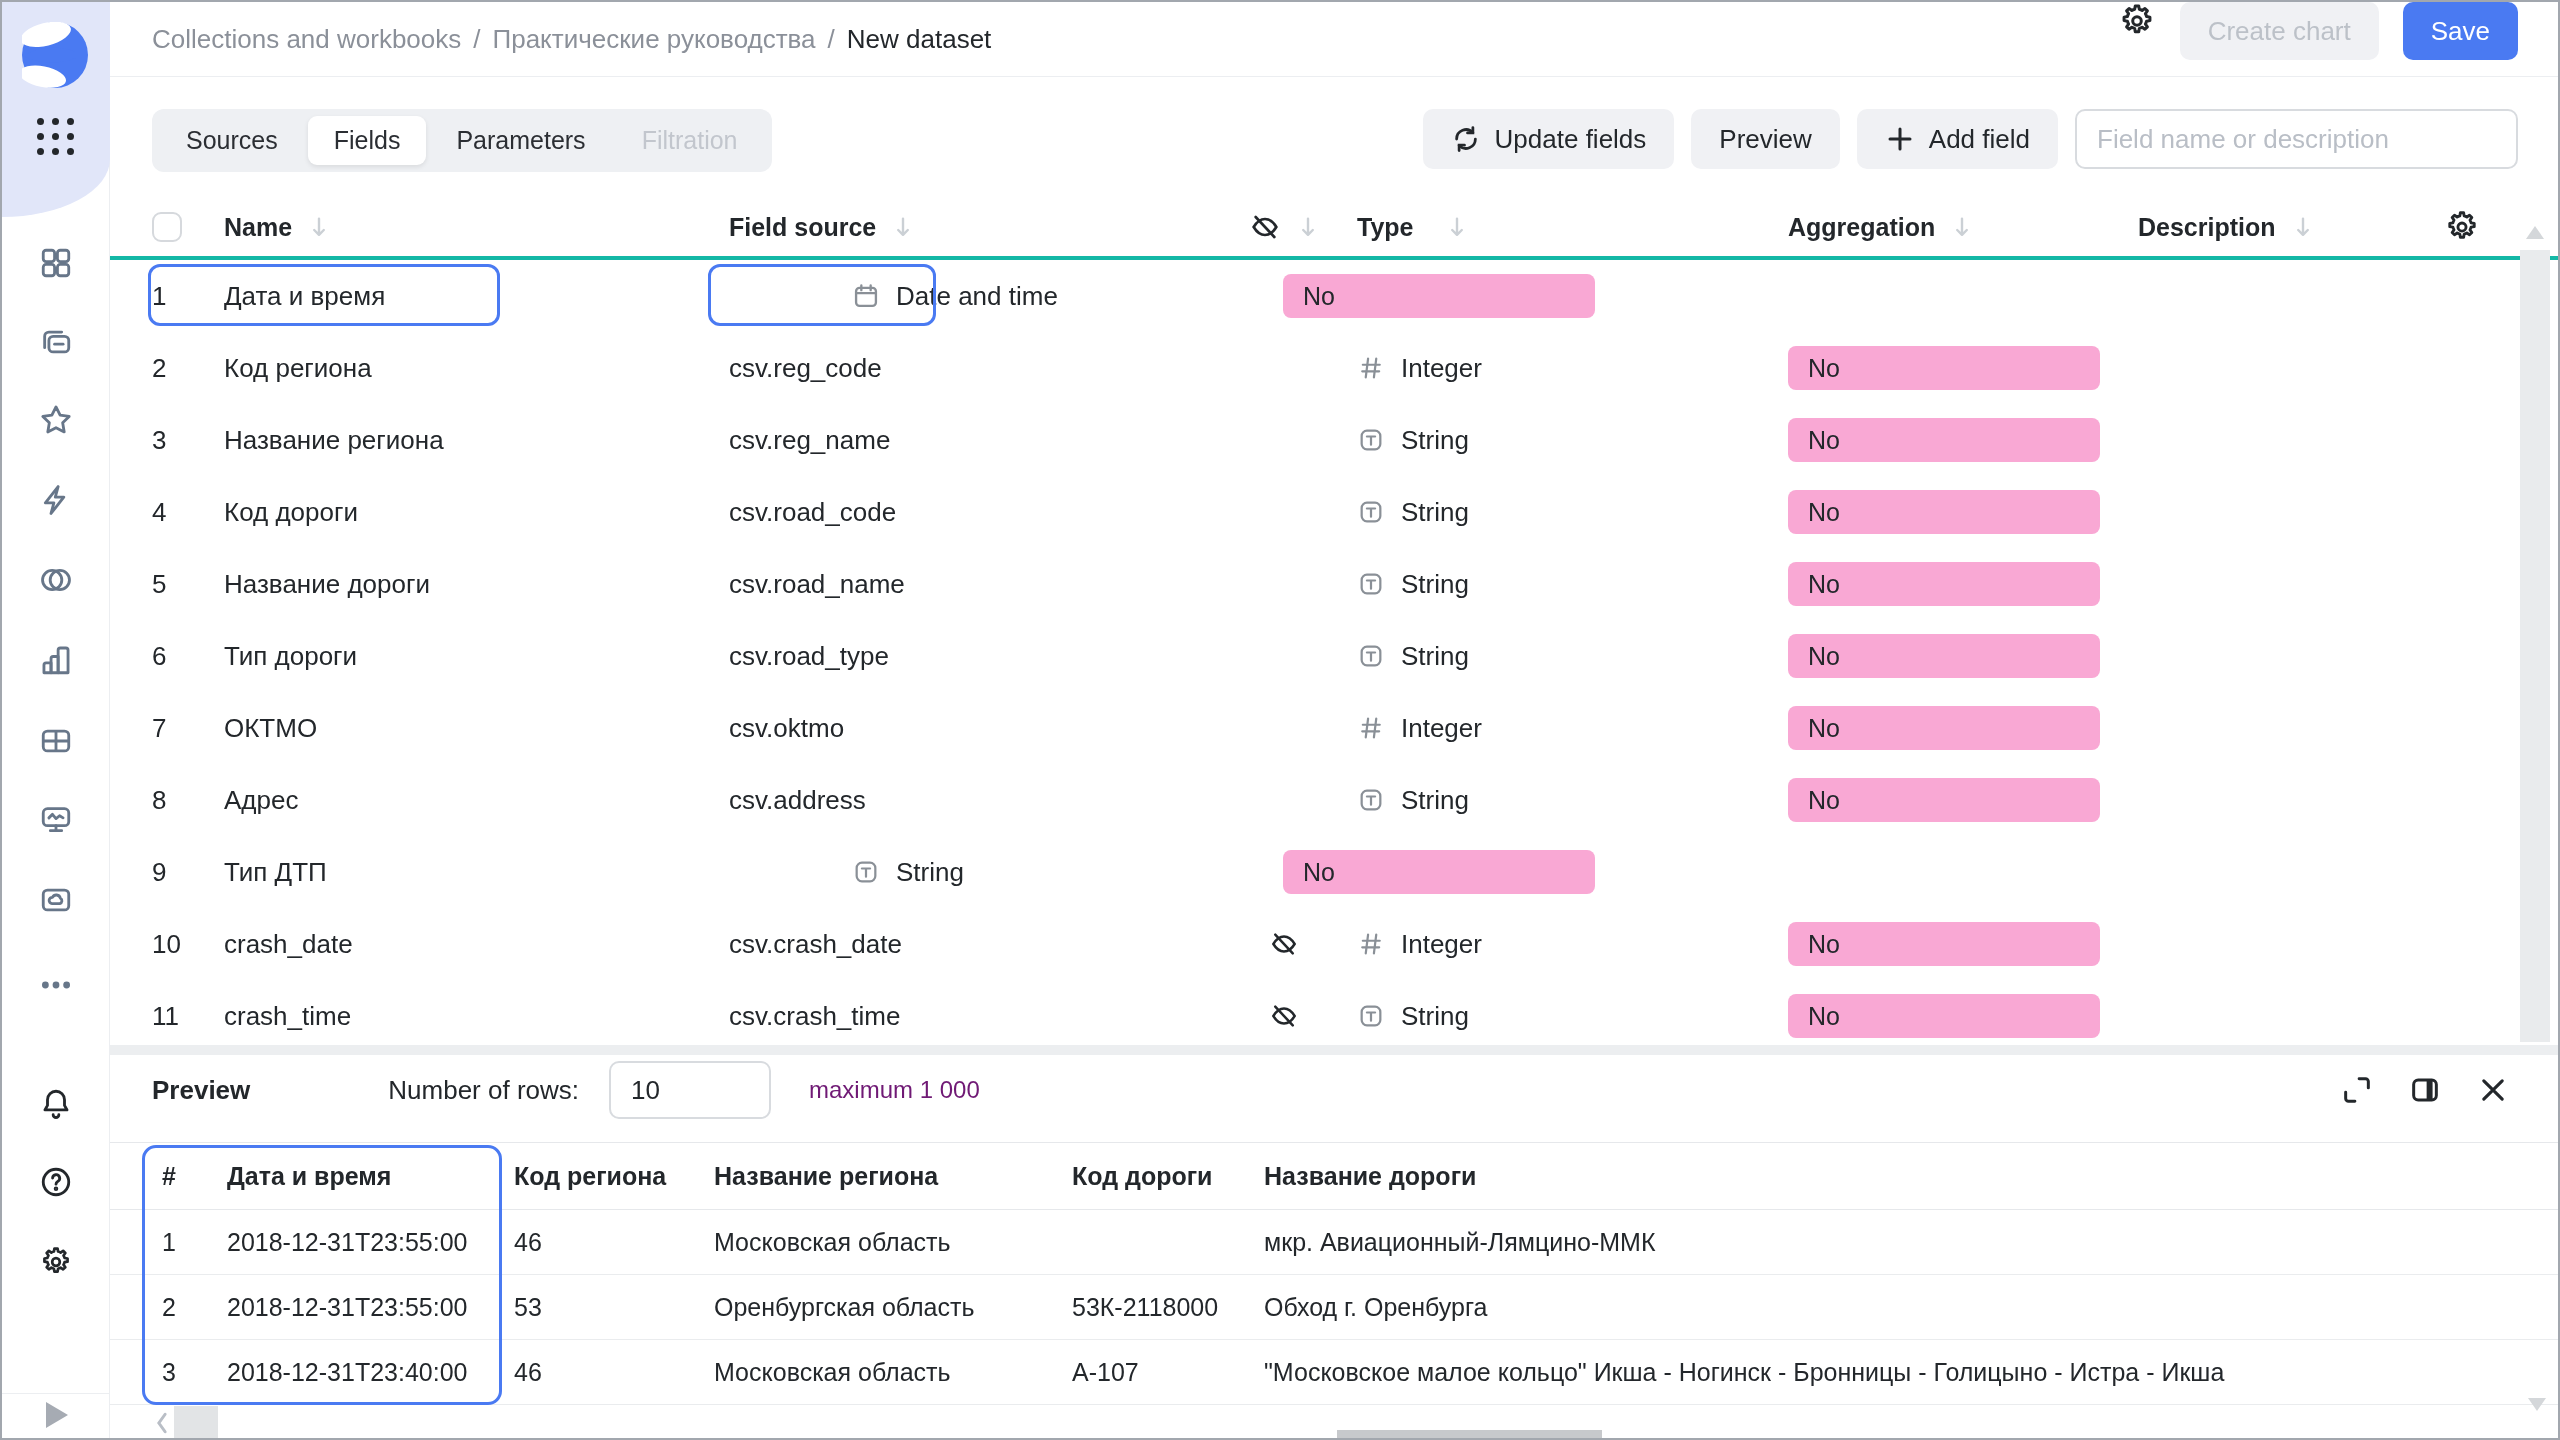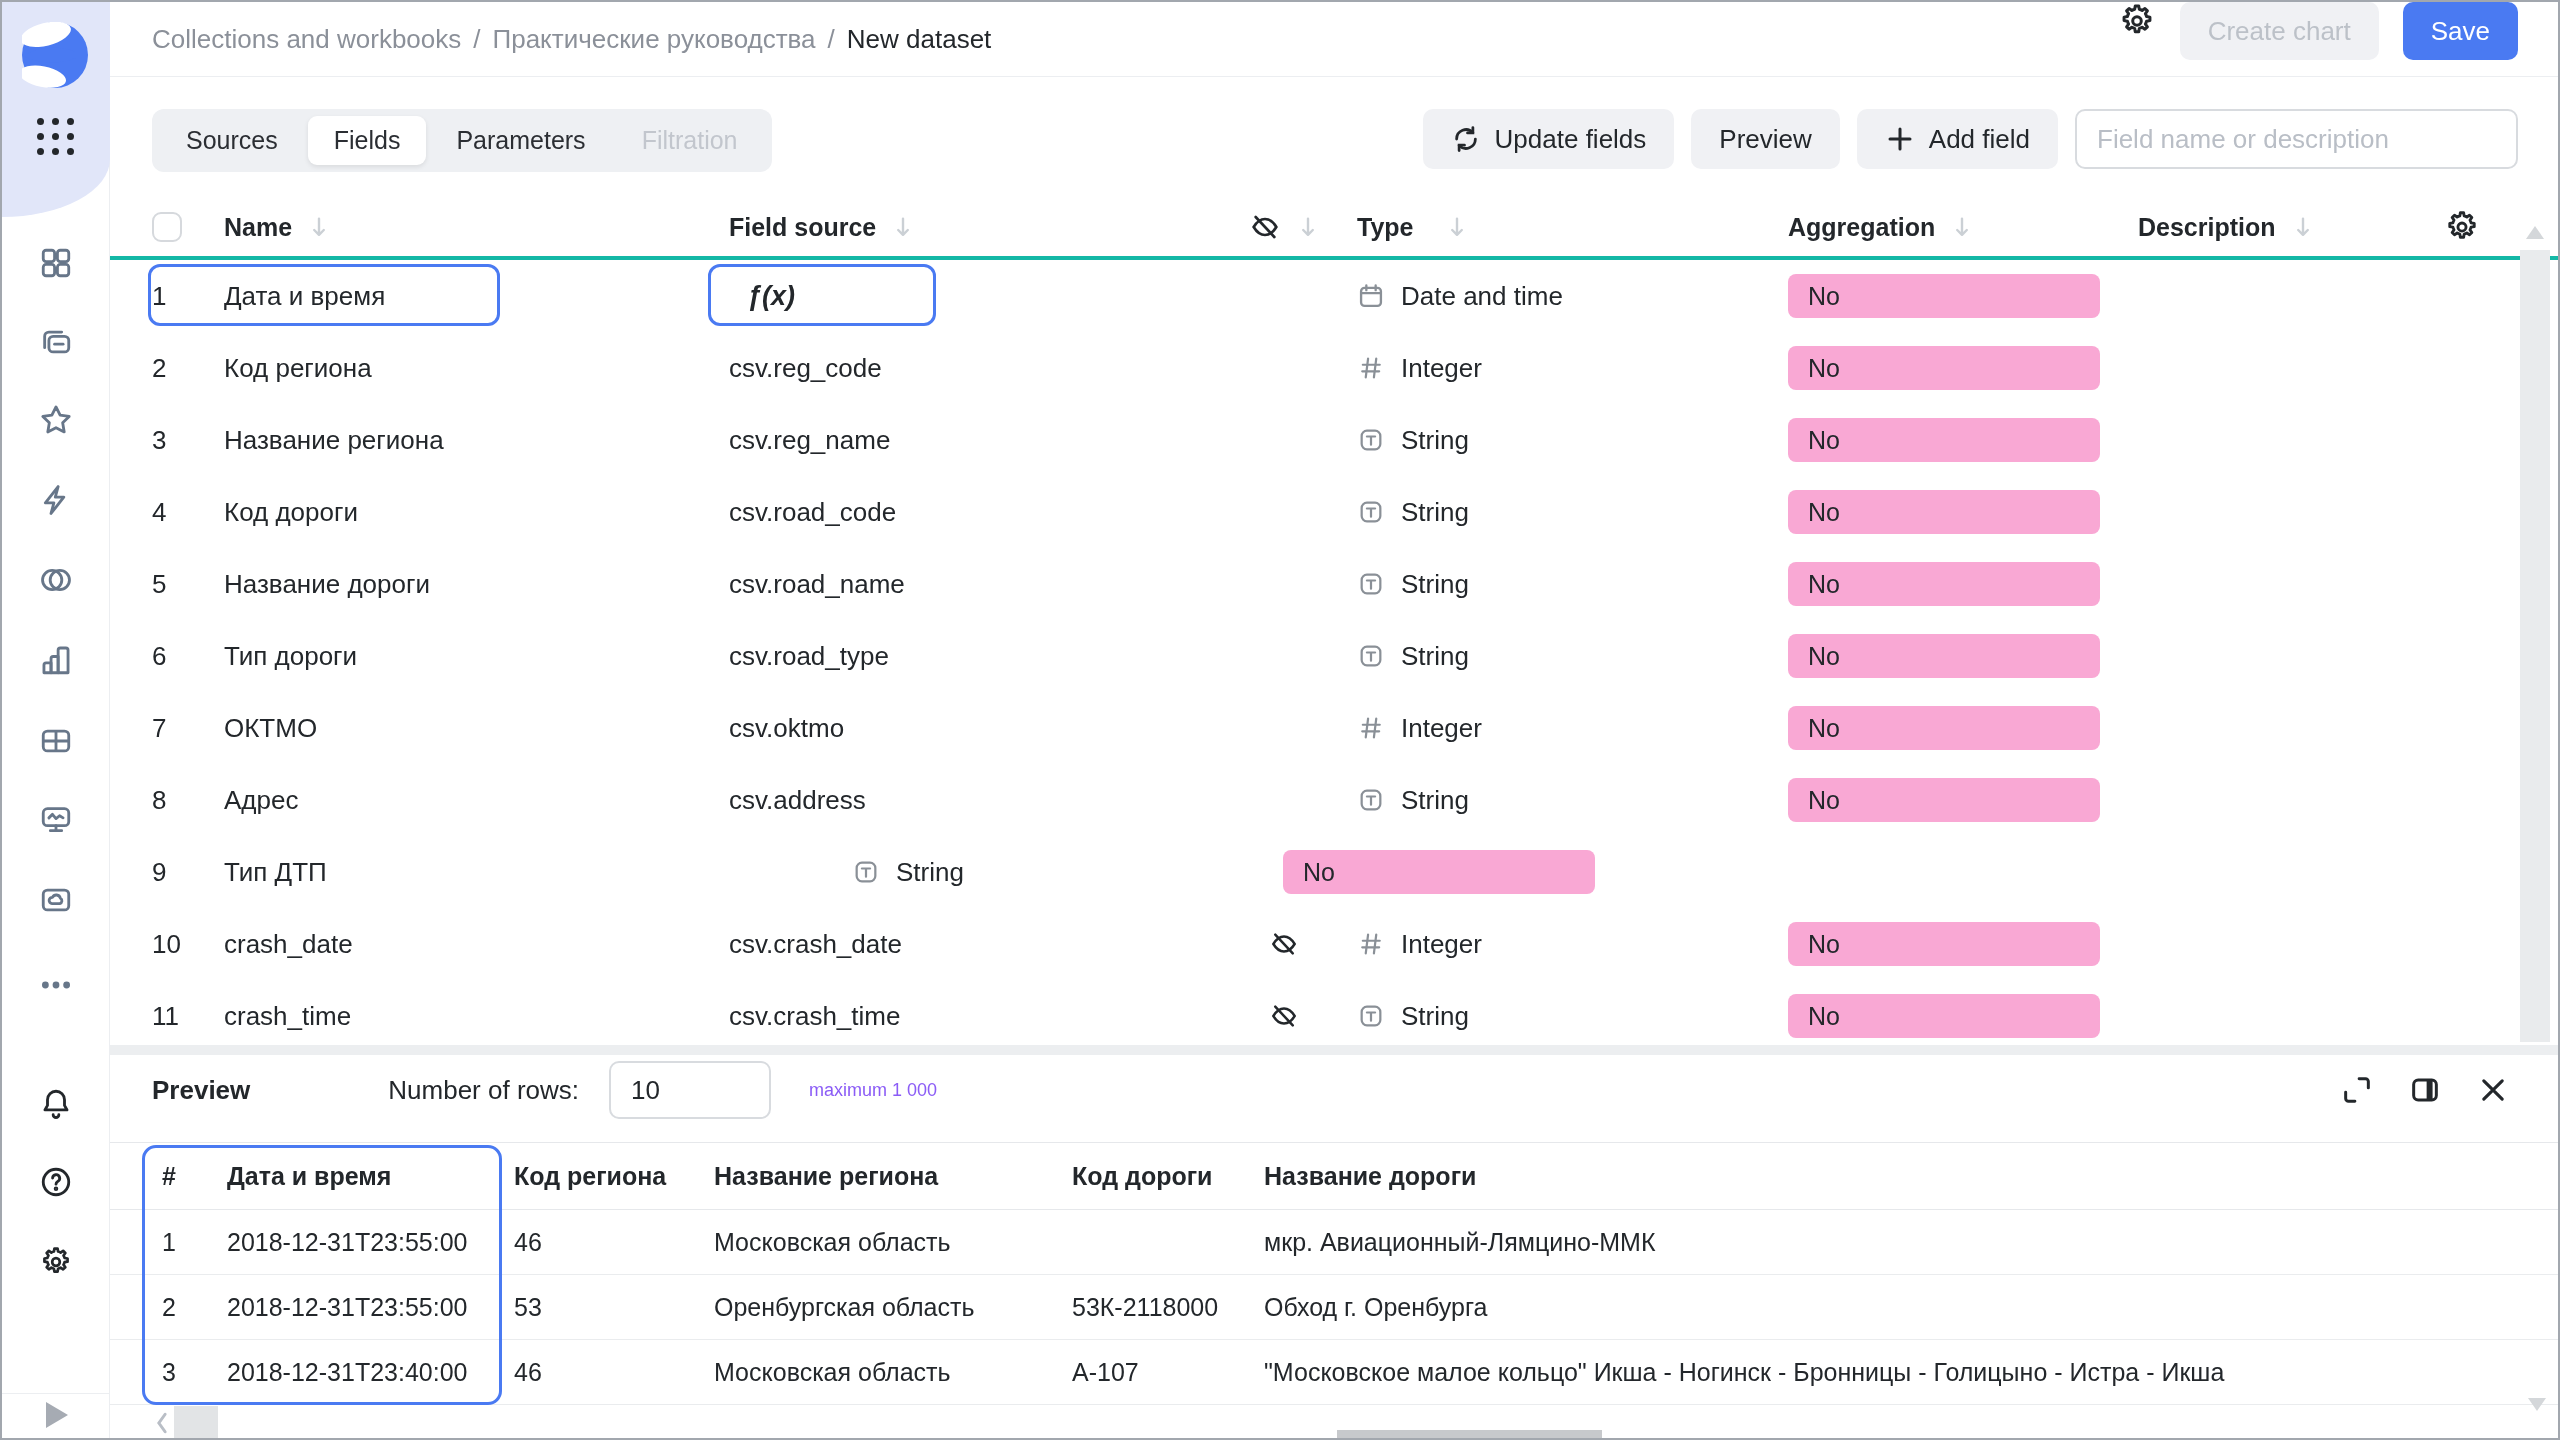--- a/index.html
+++ b/index.html
@@ -69,21 +69,21 @@
   .hscroll-left { position:absolute; left:150px; top:1406px; color:#b9bec6; width:20px; height:30px; }
   .hscroll-thumb { position:absolute; left:172px; top:1404px; width:44px; height:34px; background:#e2e4e6; }
   .page-hbar { position:absolute; left:1335px; bottom:0; width:265px; height:8px; background:#c7c9cc; }
 
   
   .pv-divider { position:absolute; left:108px; top:1043px; right:0; height:10px; background:#eceef0; }
   .pv-header { position:absolute; left:108px; top:1053px; right:0; height:70px; display:flex; align-items:center; }
   .pv-title { margin-left:42px; font-size:26px; font-weight:700; }
   .pv-rows-label { margin-left:138px; font-size:26px; }
   .pv-input { margin-left:30px; width:162px; height:58px; border:2px solid #d8dbdf; border-radius:10px; font-size:26px; font-family:inherit; padding-left:20px; color:#23272b; outline:none; }
-  .pv-max { margin-left:38px; font-size:18px; color:#8b5cf6; }
+  .pv-max { margin-left:38px; font-size:24px; color:#701a75; }
   .pv-icons { margin-left:auto; margin-right:48px; display:flex; align-items:center; gap:34px; }
   .pv-icons .icon-btn { width:34px; height:34px; }
 
   .pv-table { position:absolute; left:108px; top:1140px; right:0; bottom:36px; }
   .pv-thead { height:68px; border-top:1px solid #e6e8eb; border-bottom:1px solid #e6e8eb; display:flex; align-items:center; padding-left:42px; font-size:25px; font-weight:700; }
   .pv-row { height:65px; display:flex; align-items:center; padding-left:42px; font-size:25px; border-bottom:1px solid #eaecee; white-space:nowrap; }
   .p-c0 { width:75px; flex:none; padding-left:10px; }
   .p-c1 { width:287px; flex:none; }
   .p-c2 { width:200px; flex:none; }
   .p-c3 { width:358px; flex:none; }
@@ -321,21 +321,20 @@
       </svg>
   </div>
 </div>
 
 <div class="ftable-body" id="fields-body">
     <div class="f-row">
       <div class="hl-box" style="left: 38px; width: 352px;"></div>
       <div class="hl-box" style="left: 598px; width: 228px;"></div>
       <div class="c-num">1</div>
       <div class="c-name">Дата и время</div>
-      <div class="c-src"><span class="formula" style="margin-left: 18px;">ƒ(x)</span></div>
       <div class="c-eye"></div>
       <div class="c-type">
         <span>
           <svg width="28" height="28" viewBox="0 0 24 24" fill="none" stroke="#8a9097" stroke-width="2" stroke-linecap="round">
             <rect x="3.5" y="5" width="17" height="15.5" rx="3"></rect>
             <path d="M3.5 9.5h17M8 3v4M16 3v4"></path>
           </svg>
         </span>
         <span>Date and time</span>
       </div>

